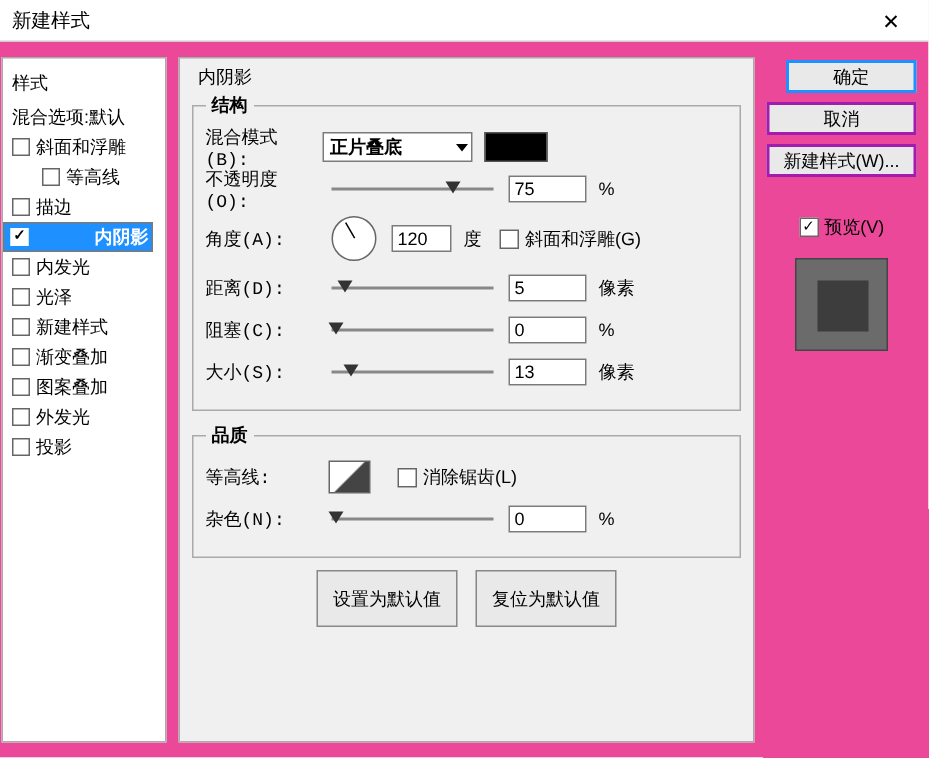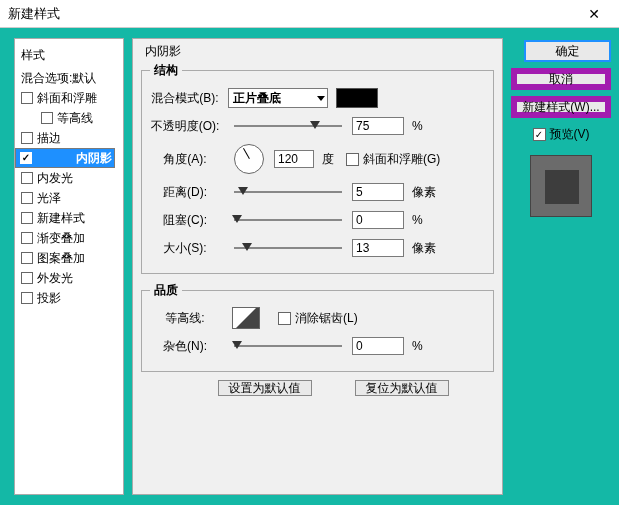--- a/index.html
+++ b/index.html
@@ -24,23 +24,23 @@
   .titlebar .title { flex: 1; font-size: 13px; }
   .close-btn {
     width: 38px; height: 20px;
     display: flex; align-items: center; justify-content: center;
     font-size: 14px; font-family: Arial;
     cursor: pointer;
   }
   .body {
     display: flex;
     height: calc(505px - 28px);
-    padding: 10px 8px 10px 14px;
+    padding: 10px 8px 10px 1px;
     gap: 8px;
-    background: #14b8a6;
+    background: #ec4899;
   }
   
   .left {
     width: 110px;
     border: 1px solid #aaa;
     background: #fff;
     padding-top: 4px;
   }
   .lhead { padding: 4px 6px; }
   .litem {
@@ -82,21 +82,21 @@
     padding: 8px;
   }
   legend { padding: 0 4px; font-weight: bold; }
   .row {
     display: flex; align-items: center;
     margin-bottom: 6px;
     height: 22px;
     gap: 4px;
   }
   .row .lab {
-    width: 74px; text-align: center; padding-right: 4px;
+    width: 74px; text-align: left; padding-right: 4px; font-family: Liberation Mono, monospace;
   }
   .sel {
     width: 100px; height: 20px;
     border: 1px solid #7a7a7a; background: #fff;
     display: flex; align-items: center; justify-content: space-between;
     padding: 0 2px 0 4px;
     font-weight: bold;
   }
   .sel .caret {
     border-left: 4px solid transparent;
@@ -142,42 +142,42 @@
     transform: rotate(-120deg);
   }
   .contour {
     width: 28px; height: 22px;
     border: 1px solid #666;
     background: linear-gradient(135deg, #fff 0%, #fff 48%, #444 52%, #444 100%);
     margin: 0 4px;
   }
   .btnrow { display:flex; justify-content:center; gap: 12px; margin-top:4px;}
   .btn {
-    min-width: 90px; height: 16px;
+    min-width: 90px; height: 38px;
     border: 1px solid #888; background: #e9e9e9;
     display: inline-flex; align-items: center; justify-content: center;
-    padding: 0 10px; cursor: pointer; margin-left: 31px;
+    padding: 0 10px; cursor: pointer;
   }
   
   .right {
     width: 100px;
     display: flex; flex-direction: column; align-items: stretch;
     gap: 6px;
     padding-top: 2px;
   }
   .rbtn {
     height: 22px;
-    border: 6px solid #a21caf; background: #e9e9e9;
+    border: 2px solid #a21caf; background: #e9e9e9;
     display: flex; align-items: center; justify-content: center;
     cursor: pointer;
   }
   .rbtn.primary { border: 2px solid #1e90ff; margin-left: 13px; }
   .preview-row {
     display: flex; align-items: center; gap: 4px;
-    justify-content: center; margin-top: 2px;
+    justify-content: center; margin-top: 19px;
   }
   .preview-box {
     width: 62px; height: 62px;
     background: #6b6b6b;
     border: 1px solid #444;
     margin: 6px auto 0 auto;
     position: relative;
   }
   .preview-box::after{
     content:""; position:absolute;

